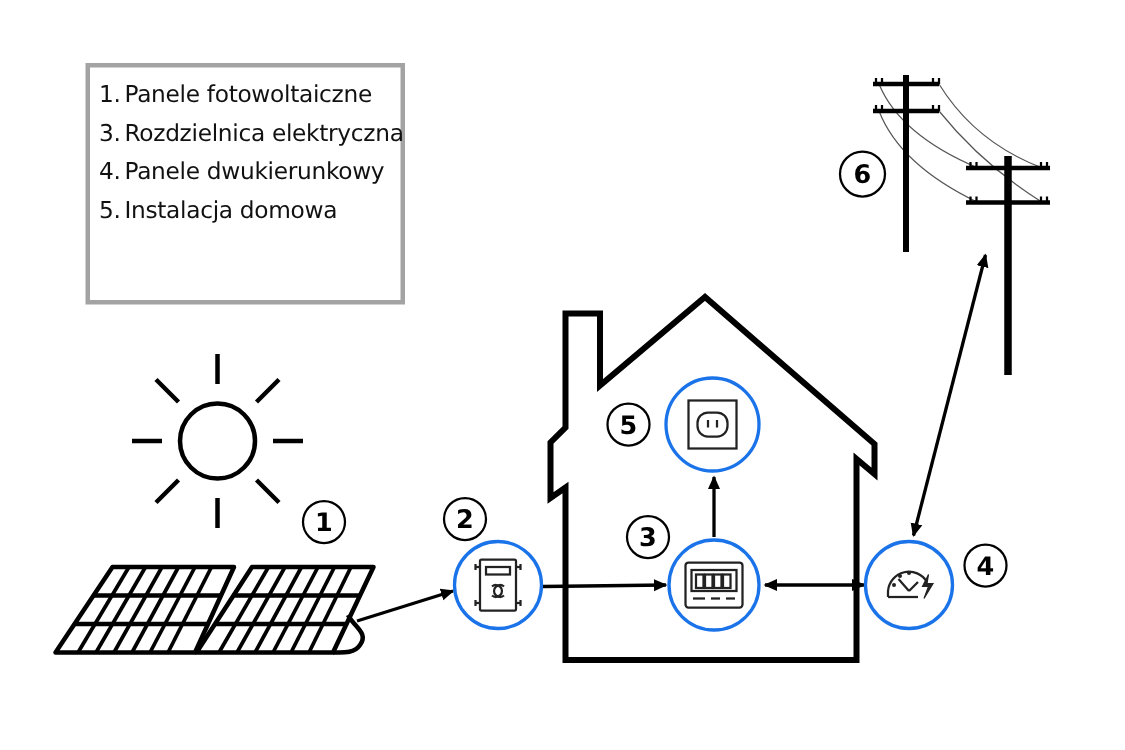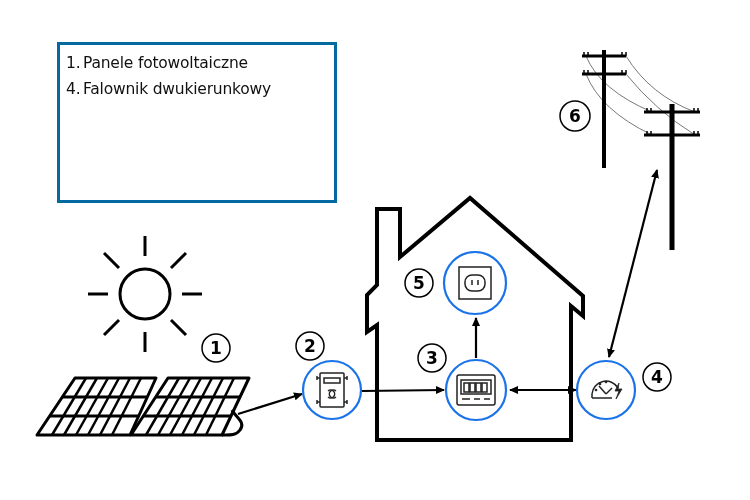--- a/index.html
+++ b/index.html
@@ -1,32 +1,34 @@
 <!DOCTYPE html>
 <html><head>
   <meta charset="utf-8">
   <style>
     html, body { margin: 0; padding: 0; background: #ffffff; }
     body { width: 750px; height: 500px; position: relative; overflow: hidden; font-family: "DejaVu Sans", sans-serif; }
     #legend {
-      position: absolute; left: 57px; top: 42px; width: 280px; height: 161px;
-      box-sizing: border-box; border: 3px solid #0369a1; background: #fff;
+      position: absolute; left: 57px; top: 42px; width: 213px; height: 161px;
+      box-sizing: border-box; border: 3px solid #a3a3a3; background: #fff;
       padding: 6px 0 0 6px;
     }
     .legend-item { font-size: 15.5px; line-height: 25.5px; color: #111; white-space: nowrap; letter-spacing: -0.2px; }
     .legend-item .num { display: inline-block; min-width: 17px; }
     svg#diagram { position: absolute; left: 0; top: 0; }
     .num-badge text { font-family: "DejaVu Sans", sans-serif; font-weight: bold; font-size: 17px; }
   </style>
 </head>
 <body>
 
 <div id="legend">
   <div class="legend-item"><span class="num">1.</span><span>Panele fotowoltaiczne</span></div>
-  <div class="legend-item"><span class="num">4.</span><span>Falownik dwukierunkowy</span></div>
+  <div class="legend-item"><span class="num">3.</span><span>Rozdzielnica elektryczna</span></div>
+  <div class="legend-item"><span class="num">4.</span><span>Panele dwukierunkowy</span></div>
+  <div class="legend-item"><span class="num">5.</span><span>Instalacja domowa</span></div>
 </div>
 
 <svg id="diagram" width="750" height="500" viewBox="0 0 750 500" xmlns="http://www.w3.org/2000/svg">
   <defs>
     <marker id="arrow" markerWidth="10" markerHeight="10" refX="8" refY="5" orient="auto" markerUnits="userSpaceOnUse">
       <path d="M0,1 L9,5 L0,9 Z" fill="#000"></path>
     </marker>
     <marker id="arrowStart" markerWidth="10" markerHeight="10" refX="2" refY="5" orient="auto" markerUnits="userSpaceOnUse">
       <path d="M10,1 L1,5 L10,9 Z" fill="#000"></path>
     </marker>

